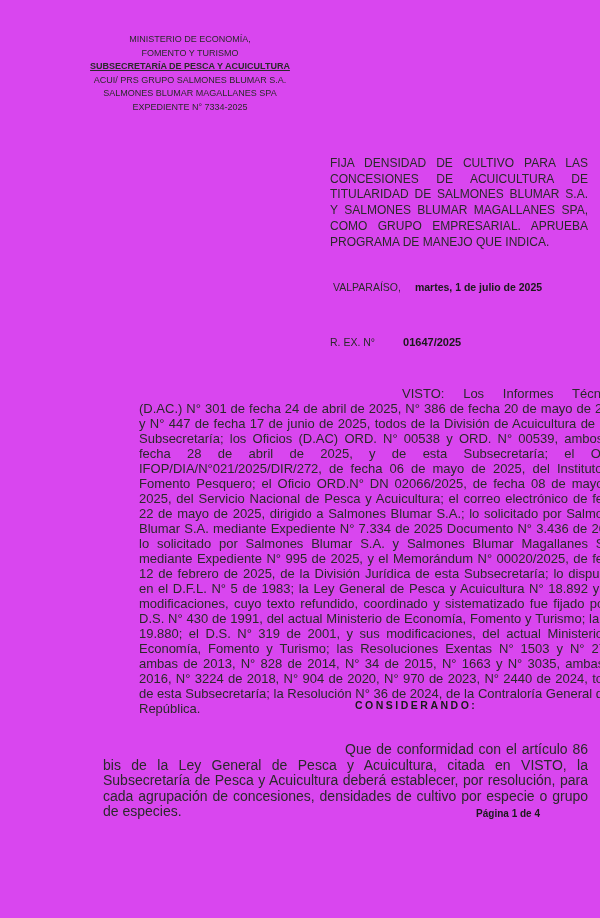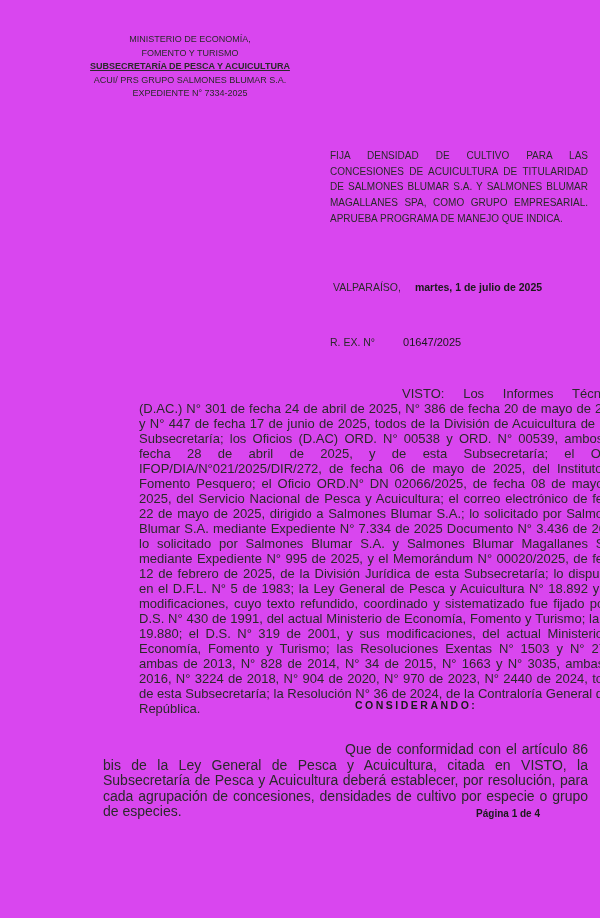--- a/index.html
+++ b/index.html
@@ -29,23 +29,23 @@
   }
   .letterhead .lh-line { display: block; }
   .letterhead .lh-bold-underline {
     font-weight: 700;
     text-decoration: underline;
   }
   
   .subject {
     position: absolute;
     left: 330px;
-    top: 148px;
+    top: 156px;
     width: 258px;
-    font-size: 10px;
+    font-size: 12px;
     line-height: 15.7px;
     text-align: justify;
     text-transform: uppercase;
     color: #2a2a2a;
   }
   
   .dateline {
     position: absolute;
     left: 333px;
     top: 281px;
@@ -62,21 +62,21 @@
   
   .rex-line {
     position: absolute;
     left: 330px;
     top: 336px;
     font-size: 10.5px;
     color: #2a2a2a;
     white-space: nowrap;
   }
   .rex-line .rex-number {
-    font-weight: 400;
+    font-weight: 700;
     margin-left: 28px;
     font-size: 11px;
     color: #1a1a1a;
   }
   
   .visto {
     position: absolute;
     left: 103px;
     top: 386px;
     width: 485px;
@@ -120,20 +120,21 @@
 </head>
 <body>
 
 <div class="page">
 
   <div class="letterhead">
     <span class="lh-line">MINISTERIO DE ECONOMÍA,</span>
     <span class="lh-line">FOMENTO Y TURISMO</span>
     <span class="lh-line lh-bold-underline">SUBSECRETARÍA DE PESCA Y ACUICULTURA</span>
     <span class="lh-line">ACUI/ PRS GRUPO SALMONES BLUMAR S.A.</span>
+    <span class="lh-line">SALMONES BLUMAR MAGALLANES SPA</span>
     <span class="lh-line">EXPEDIENTE N° 7334-2025</span>
   </div>
 
   <div class="subject">FIJA DENSIDAD DE CULTIVO PARA LAS CONCESIONES DE ACUICULTURA DE TITULARIDAD DE SALMONES BLUMAR S.A. Y SALMONES BLUMAR MAGALLANES SPA, COMO GRUPO EMPRESARIAL. APRUEBA PROGRAMA DE MANEJO QUE INDICA.</div>
 
   <div class="dateline">
     <span>VALPARAÍSO,</span><span class="date-bold">martes, 1 de julio de 2025</span>
   </div>
 
   <div class="rex-line">

